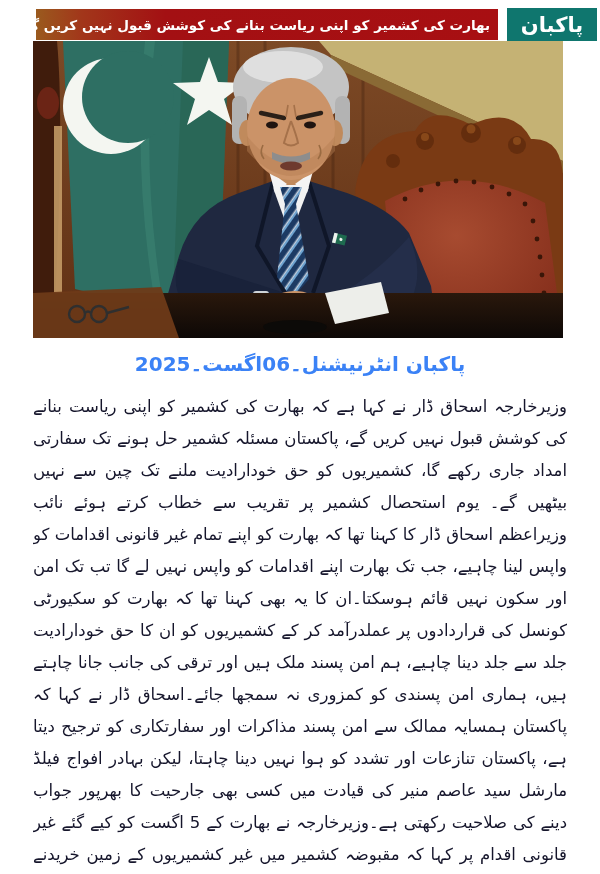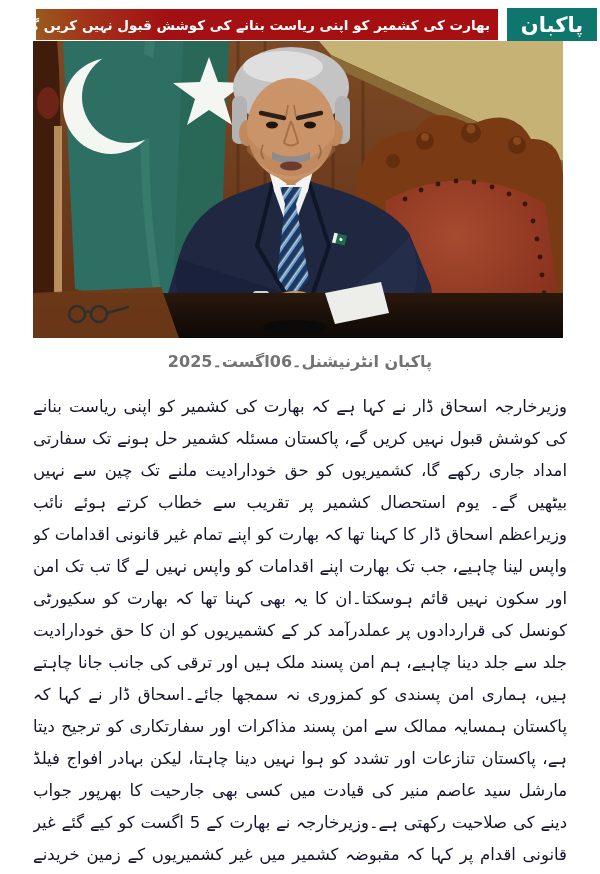--- a/index.html
+++ b/index.html
@@ -24,21 +24,21 @@
   .logo-block .logo-text{color:#ffffff;font-size:21px;font-weight:bold;direction:rtl;}
   
   .photo{
     position:absolute;left:33px;top:41px;width:530px;height:297px;margin:0;
     overflow:hidden;background:#6a3a1c;
   }
   .photo svg{display:block;width:530px;height:297px;}
   
   .dateline{
     position:absolute;left:0;top:352px;width:600px;text-align:center;
-    color:#737373;font-size:16px;font-weight:bold;direction:rtl;
+    color:#3b82f6;font-size:20px;font-weight:bold;direction:rtl;
   }
   
   .article-body{
     position:absolute;left:33px;top:391px;width:534px;height:475px;
     overflow:hidden;direction:rtl;text-align:justify;text-align-last:center;
     color:#15152b;font-size:16.5px;line-height:32px;font-weight:500;
   }
 </style>
 </head>
 <body>

